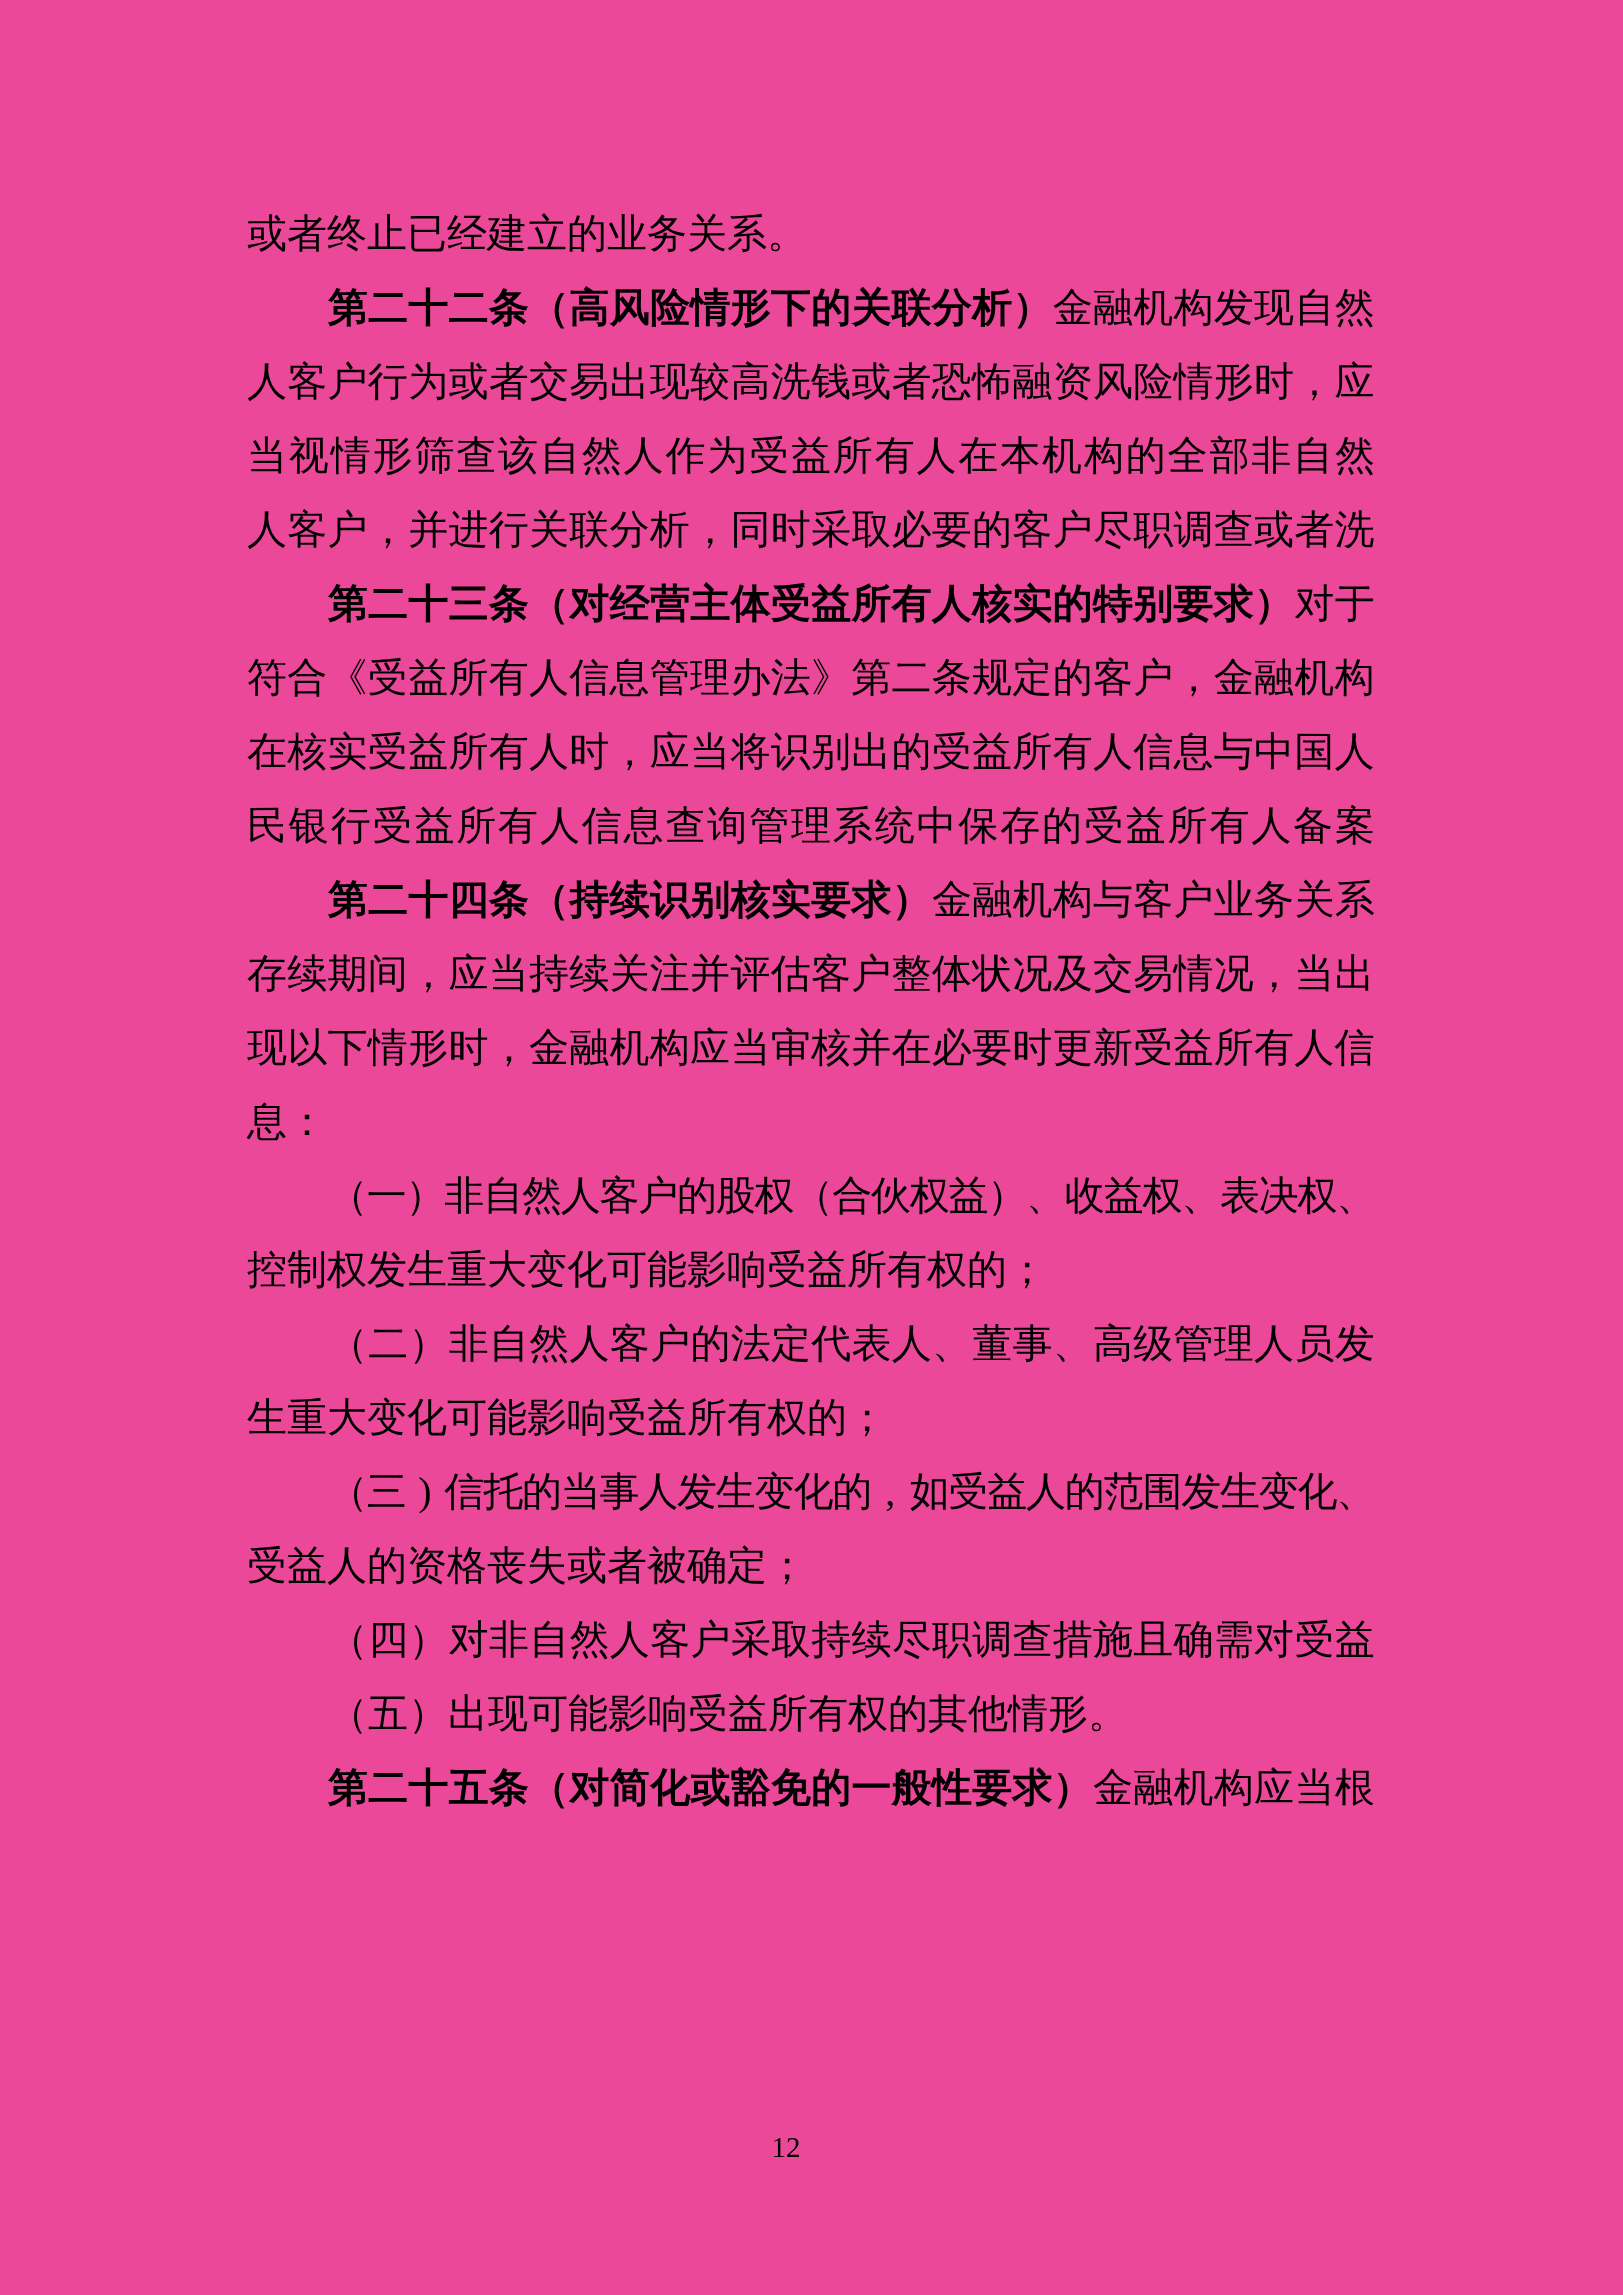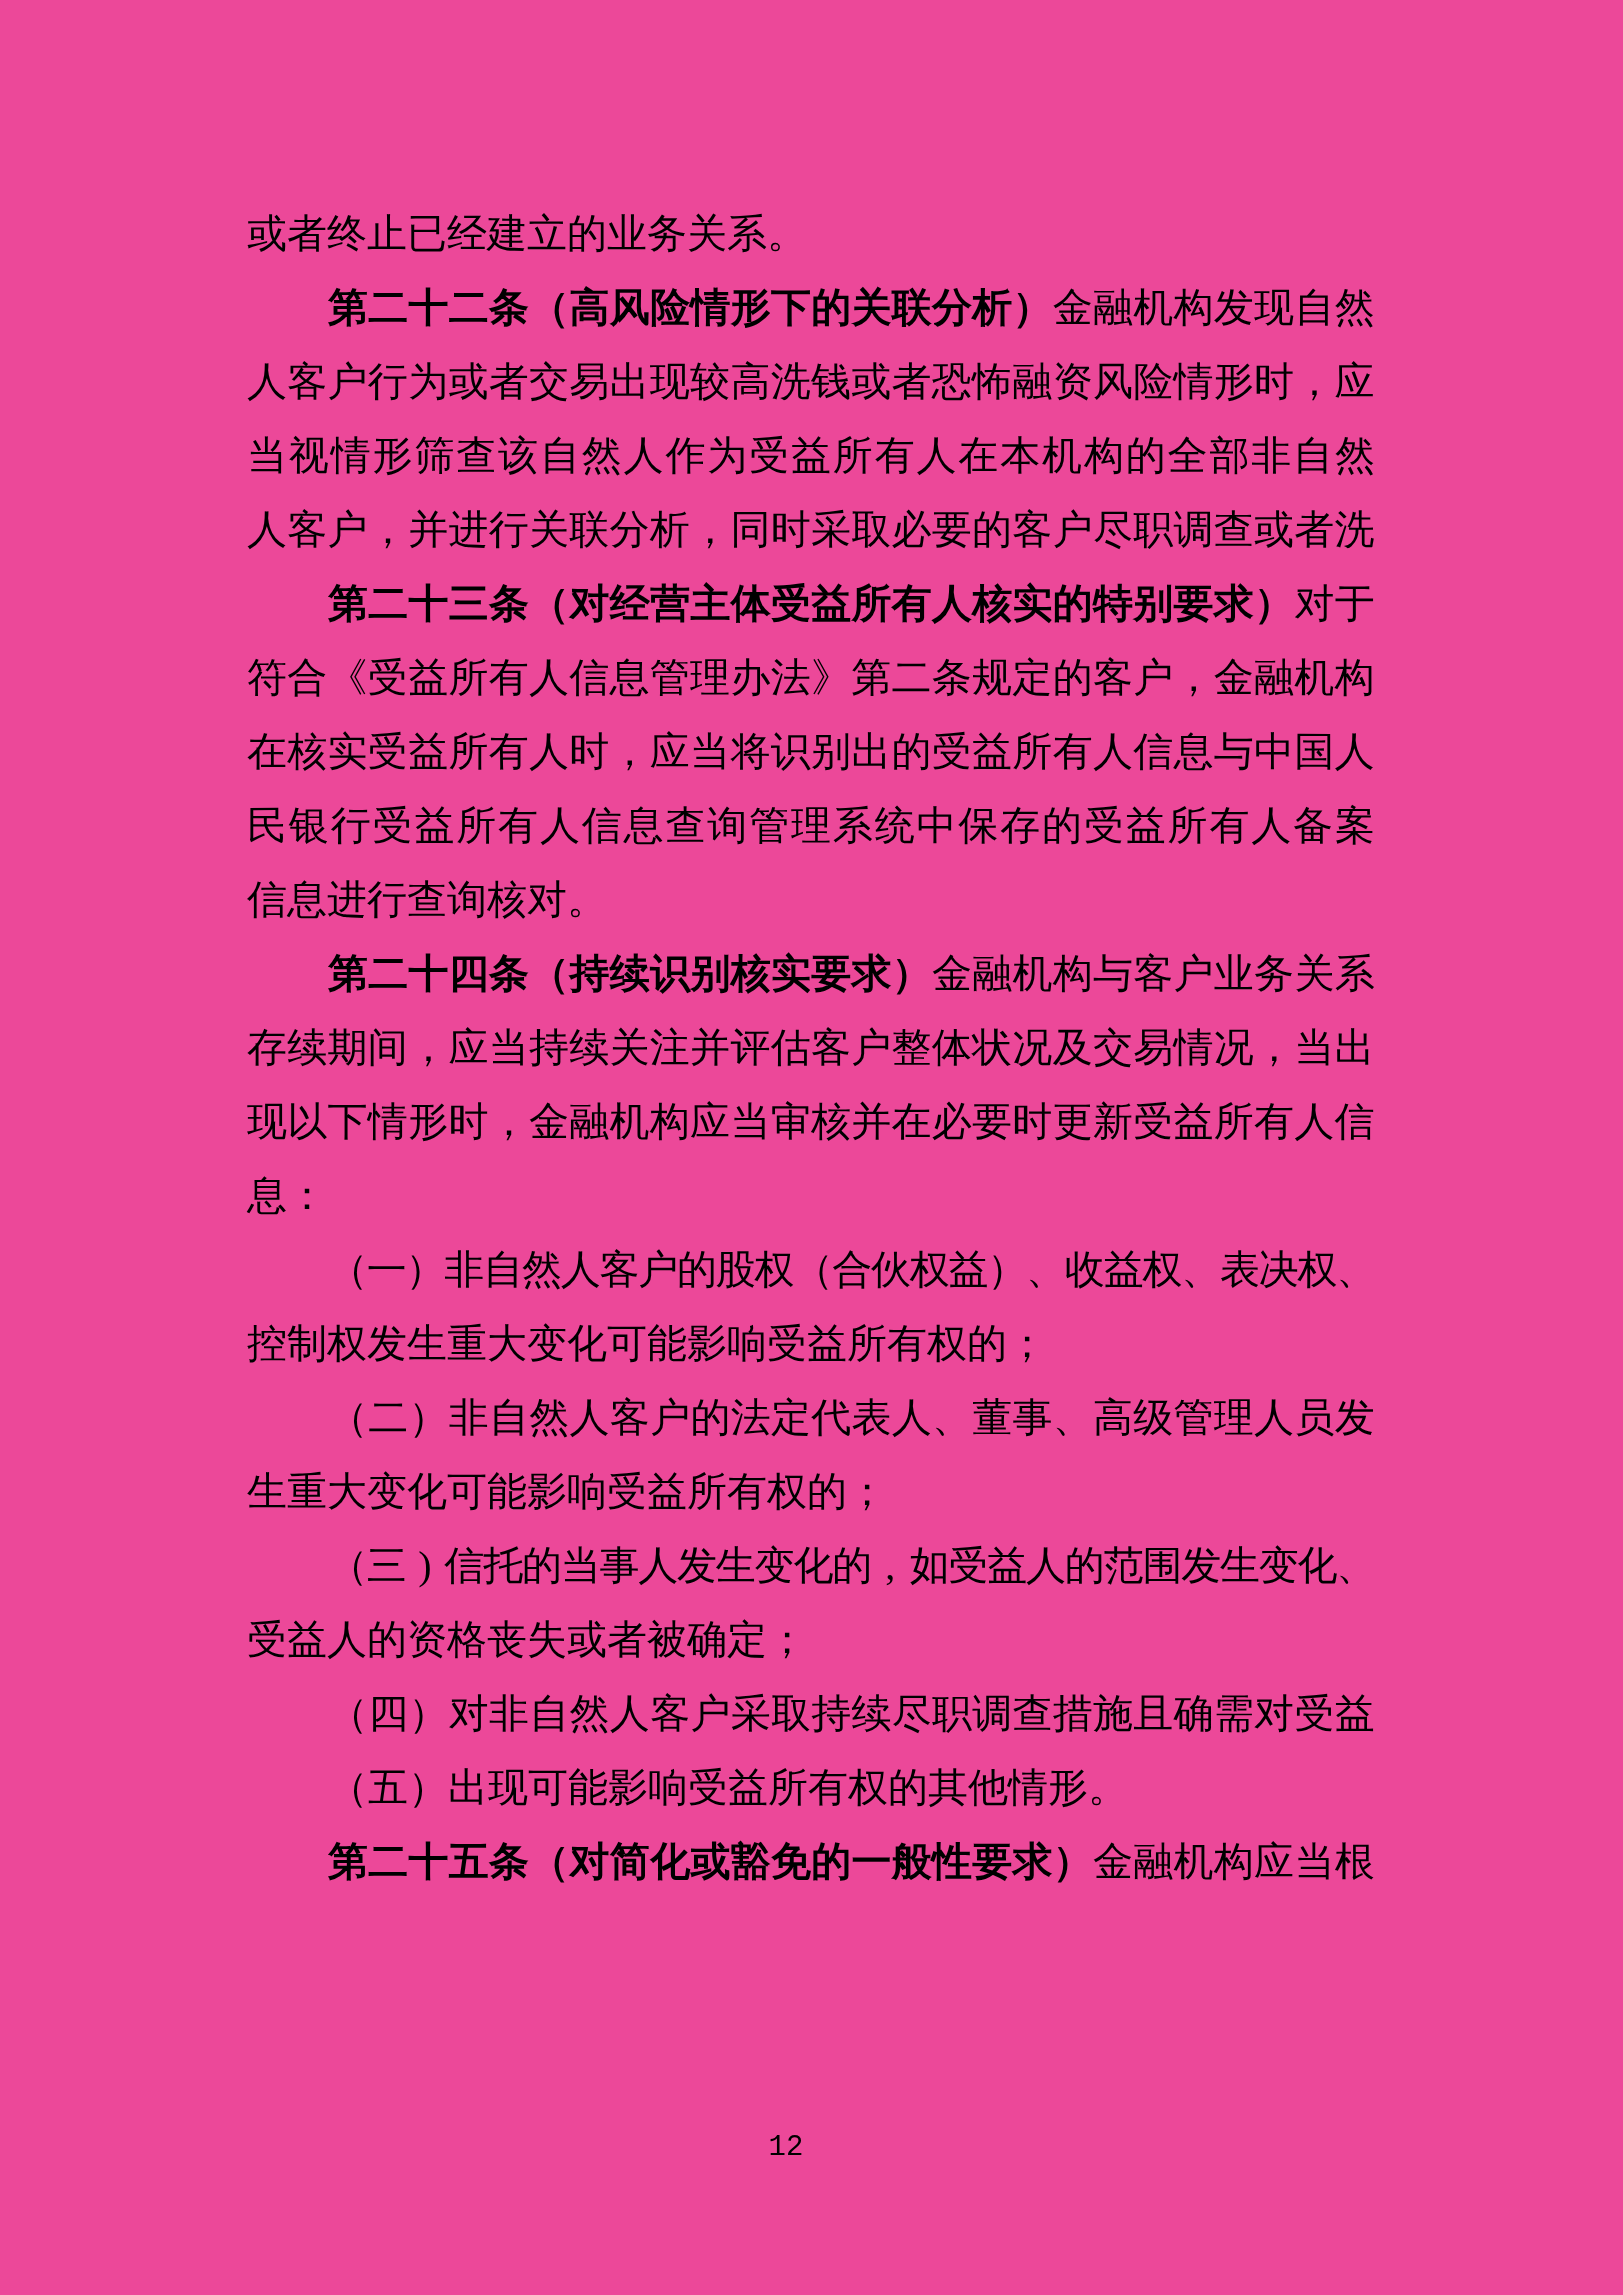--- a/index.html
+++ b/index.html
@@ -43,21 +43,21 @@
   }
   .char.b { font-weight: 700; }
   .page-num {
     position: absolute;
     top: 2131px;
     left: 0;
     width: 1572px;
     text-align: center;
     font-size: 29px;
     line-height: 33px;
-    font-family: Liberation Mono, monospace;
+    font-family: Liberation Serif, serif;
   }
 </style>
 </head>
 <body>
 
 <div class="page">
   <div class="text-block">
       <div class="line"><span class="char">或</span><span class="char">者</span><span class="char">终</span><span class="char">止</span><span class="char">已</span><span class="char">经</span><span class="char">建</span><span class="char">立</span><span class="char">的</span><span class="char">业</span><span class="char">务</span><span class="char">关</span><span class="char">系</span><span class="char">。</span></div>
       <div class="line fill indent">
         <span class="char b">第</span>
@@ -286,21 +286,20 @@
         <span class="char">存</span>
         <span class="char">的</span>
         <span class="char">受</span>
         <span class="char">益</span>
         <span class="char">所</span>
         <span class="char">有</span>
         <span class="char">人</span>
         <span class="char">备</span>
         <span class="char">案</span>
       </div>
-      <div class="line"><span class="char">信</span><span class="char">息</span><span class="char">进</span><span class="char">行</span><span class="char">查</span><span class="char">询</span><span class="char">核</span><span class="char">对</span><span class="char">。</span></div>
       <div class="line fill indent">
         <span class="char b">第</span>
         <span class="char b">二</span>
         <span class="char b">十</span>
         <span class="char b">四</span>
         <span class="char b">条</span>
         <span class="char b">（</span>
         <span class="char b">持</span>
         <span class="char b">续</span>
         <span class="char b">识</span>

